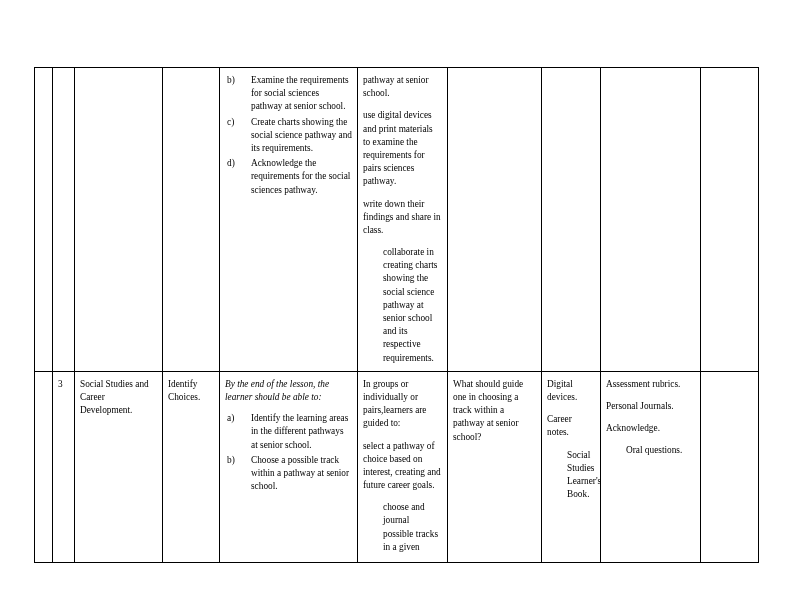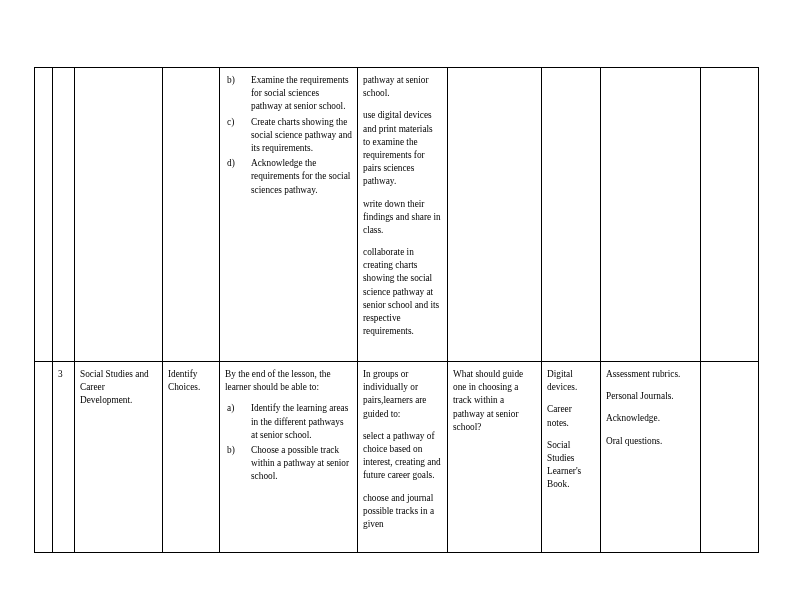--- a/index.html
+++ b/index.html
@@ -52,38 +52,40 @@
   col.c9 { width: 58px; }
 
   .row1 td { height: 281px; }
   .row2 td { height: 178px; }
 
   p.para {
     margin: 0 0 9px 0;
   }
   p.para:last-child {
     margin-bottom: 0;
+    margin-left: 20px;
   }
   ol.alpha {
     margin: 0;
     padding: 0 0 0 0;
     list-style: none;
   }
   ol.alpha > li {
     position: relative;
     padding-left: 26px;
     margin-bottom: 2px;
   }
   ol.alpha > li > .mark {
     position: absolute;
     left: 2px;
     top: 0;
   }
   .lead {
     margin: 0 0 8px 0;
+    font-style: italic;
   }
 </style>
 </head>
 <body>
 
 <div class="page">
   <div class="table-wrap">
     <table class="sow">
       <colgroup>
         <col class="c0">

